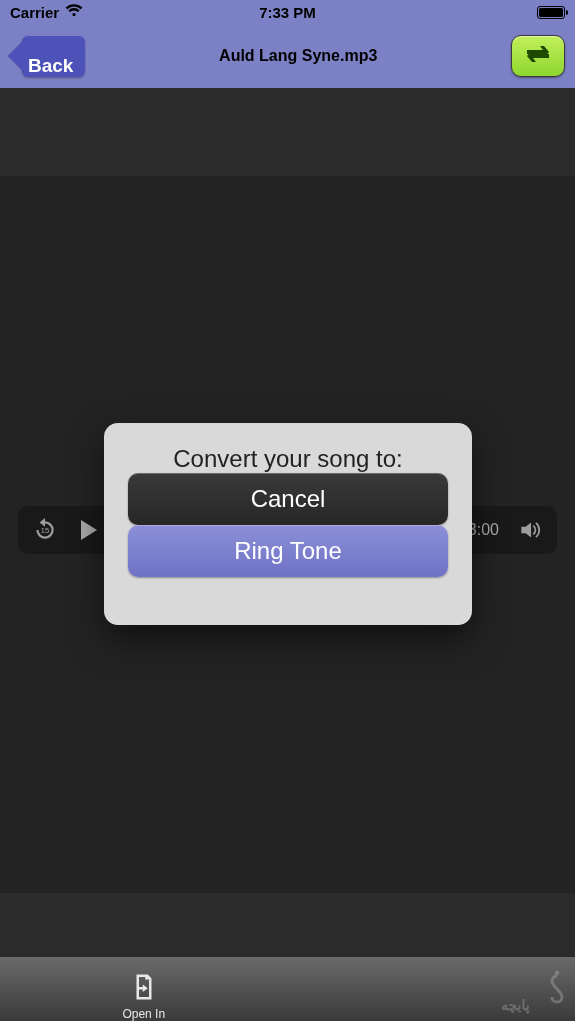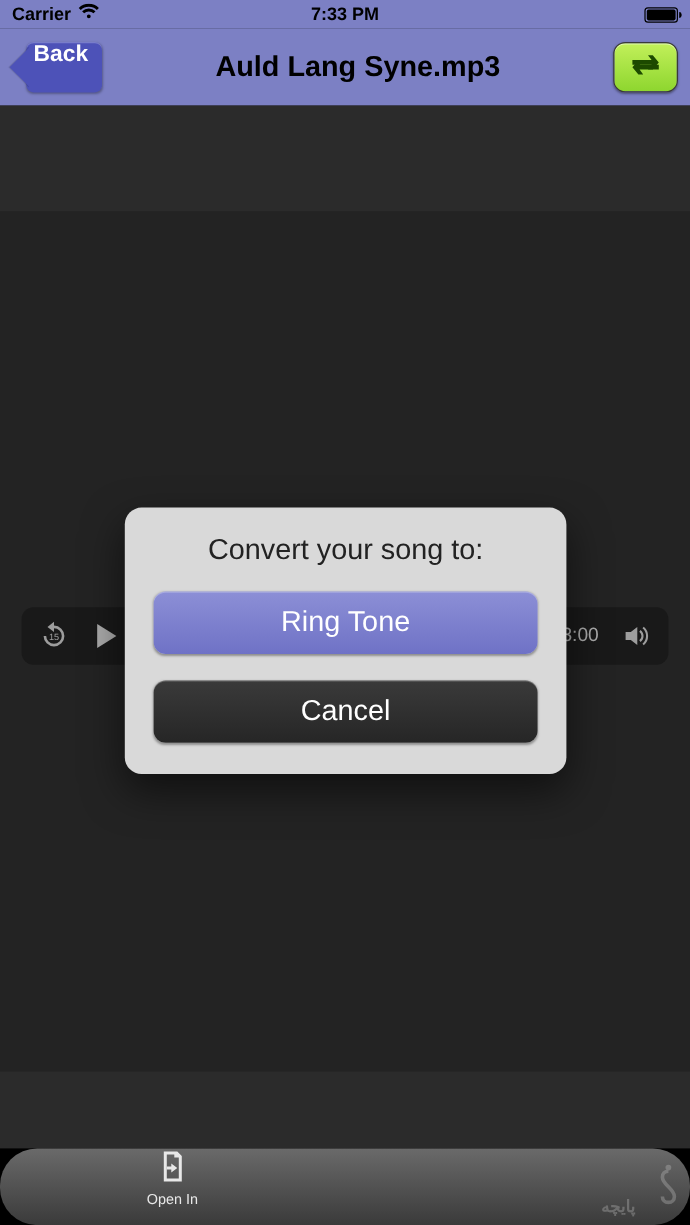--- a/index.html
+++ b/index.html
@@ -23,32 +23,32 @@
   .battery::after { content:""; position:absolute; right:-4px; top:3px; width:2.5px; height:5px; background:#000; border-radius:0 2px 2px 0;}
   .battery .fill { position:absolute; left:1px; top:1px; bottom:1px; right:1px; background:#000; border-radius:1.5px;}
 
   
   .nav-bar {
     height: 64px; background:#7c80c4;
     display:flex; align-items:center; justify-content:space-between;
     padding: 0 10px;
   }
   .back-btn {
-    position:relative; height:42px; display:flex; align-items:flex-start;
+    position:relative; height:42px; display:flex; align-items:flex-end;
     background:#4d52b8; color:#fff; font-weight:700; font-size:19px;
     border-radius:6px; padding:0 12px 0 6px; margin-left:12px;
     box-shadow: inset 0 1px 0 rgba(255,255,255,.25), 0 1px 2px rgba(0,0,0,.3);
   }
   .back-btn::before{
     content:""; position:absolute; left:-14px; top:4px; width:0;height:0;
     border-top:17px solid transparent; border-bottom:17px solid transparent;
     border-right:17px solid #4d52b8;
     filter: drop-shadow(-1px 0 0 rgba(0,0,0,.15));
   }
-  .nav-title { flex:1; text-align:center; font-size:24px; font-weight:700; color:#000;}
+  .nav-title { flex:1; text-align:center; font-size:16px; font-weight:700; color:#000;}
   .swap-btn {
     width:54px; height:42px; border-radius:10px;
     background: linear-gradient(#c2f05a,#8ed62f);
     border:1px solid #3a3a3a;
     box-shadow: inset 0 1px 0 rgba(255,255,255,.5), 0 1px 2px rgba(0,0,0,.4);
     display:flex; align-items:center; justify-content:center;
   }
 
   
   .player { position:absolute; top:88px; left:0; right:0; bottom:64px; background:#2b2b2b; }
@@ -64,35 +64,35 @@
   .time { font-variant-numeric: tabular-nums; color:#cfcfcf; }
 
   
   .dim { position:absolute; inset:88px 0 64px 0; background:rgba(0,0,0,.18);}
   .modal {
     position:absolute; width:368px; left:104px; top:335px;
     background:#d9d9d9; border-radius:14px;
     box-shadow:0 14px 34px rgba(0,0,0,.55);
     padding:22px 24px 26px;
   }
-  .modal-title { text-align:center; font-size:24px; color:#222; margin-bottom:20px;}
+  .modal-title { text-align:center; font-size:24px; color:#222; }
   .m-btn {
     display:block; width:100%; height:52px; border-radius:10px;
     font-size:24px; line-height:52px; text-align:center; color:#fff;
     box-shadow: inset 0 1px 0 rgba(255,255,255,.25), 0 1px 2px rgba(0,0,0,.35);
     margin-bottom:22px;
   }
   .m-btn.primary { background: linear-gradient(#8c8fd6,#6f72c6); }
   .m-btn.secondary { background: linear-gradient(#3a3a3a,#262626); margin-bottom:0;}
 
   
   .toolbar {
     position:absolute; left:0; right:0; bottom:0; height:64px;
     background:linear-gradient(#6a6a6a,#3a3a3a);
-    display:flex; align-items:flex-start; color:#e8e8e8; font-size:12px;border-radius:31px;
+    display:flex; align-items:flex-end; color:#e8e8e8; font-size:12px;
   }
   .tbtn { flex:0 0 50%; display:flex; flex-direction:column; align-items:center; gap:2px;}
   .tbtn svg { width:30px; height:30px; }
   .watermark {
     position:absolute; right:6px; bottom:4px; opacity:.35;margin-left:27px;
   }
 </style>
 </head>
 <body>
 
@@ -150,22 +150,22 @@
           <path fill="#ddd" d="M4 9v6h4l5 4V5L8 9H4z"></path>
           <path fill="none" stroke="#ddd" stroke-width="1.6" d="M15 8a5 5 0 0 1 0 8M17.5 5.5a8.5 8.5 0 0 1 0 13"></path>
         </svg>
     </span>
   </div>
 
   <div class="dim"></div>
 
   <div class="modal">
     <div class="modal-title">Convert your song to:</div>
+    <div class="m-btn secondary">Cancel</div>
     <div class="m-btn primary">Ring Tone</div>
-    <div class="m-btn secondary">Cancel</div>
   </div>
 </div>
 
 <div class="toolbar">
   <div class="tbtn">
     <span>
       <svg viewBox="0 0 24 24">
           <path fill="#e8e8e8" d="M6 2h9l3 3v17H6zM8 4v16h8V6h-3V4z"></path>
           <path fill="#e8e8e8" d="M11 10l4 3-4 3v-2H8v-2h3z"></path>
         </svg>

